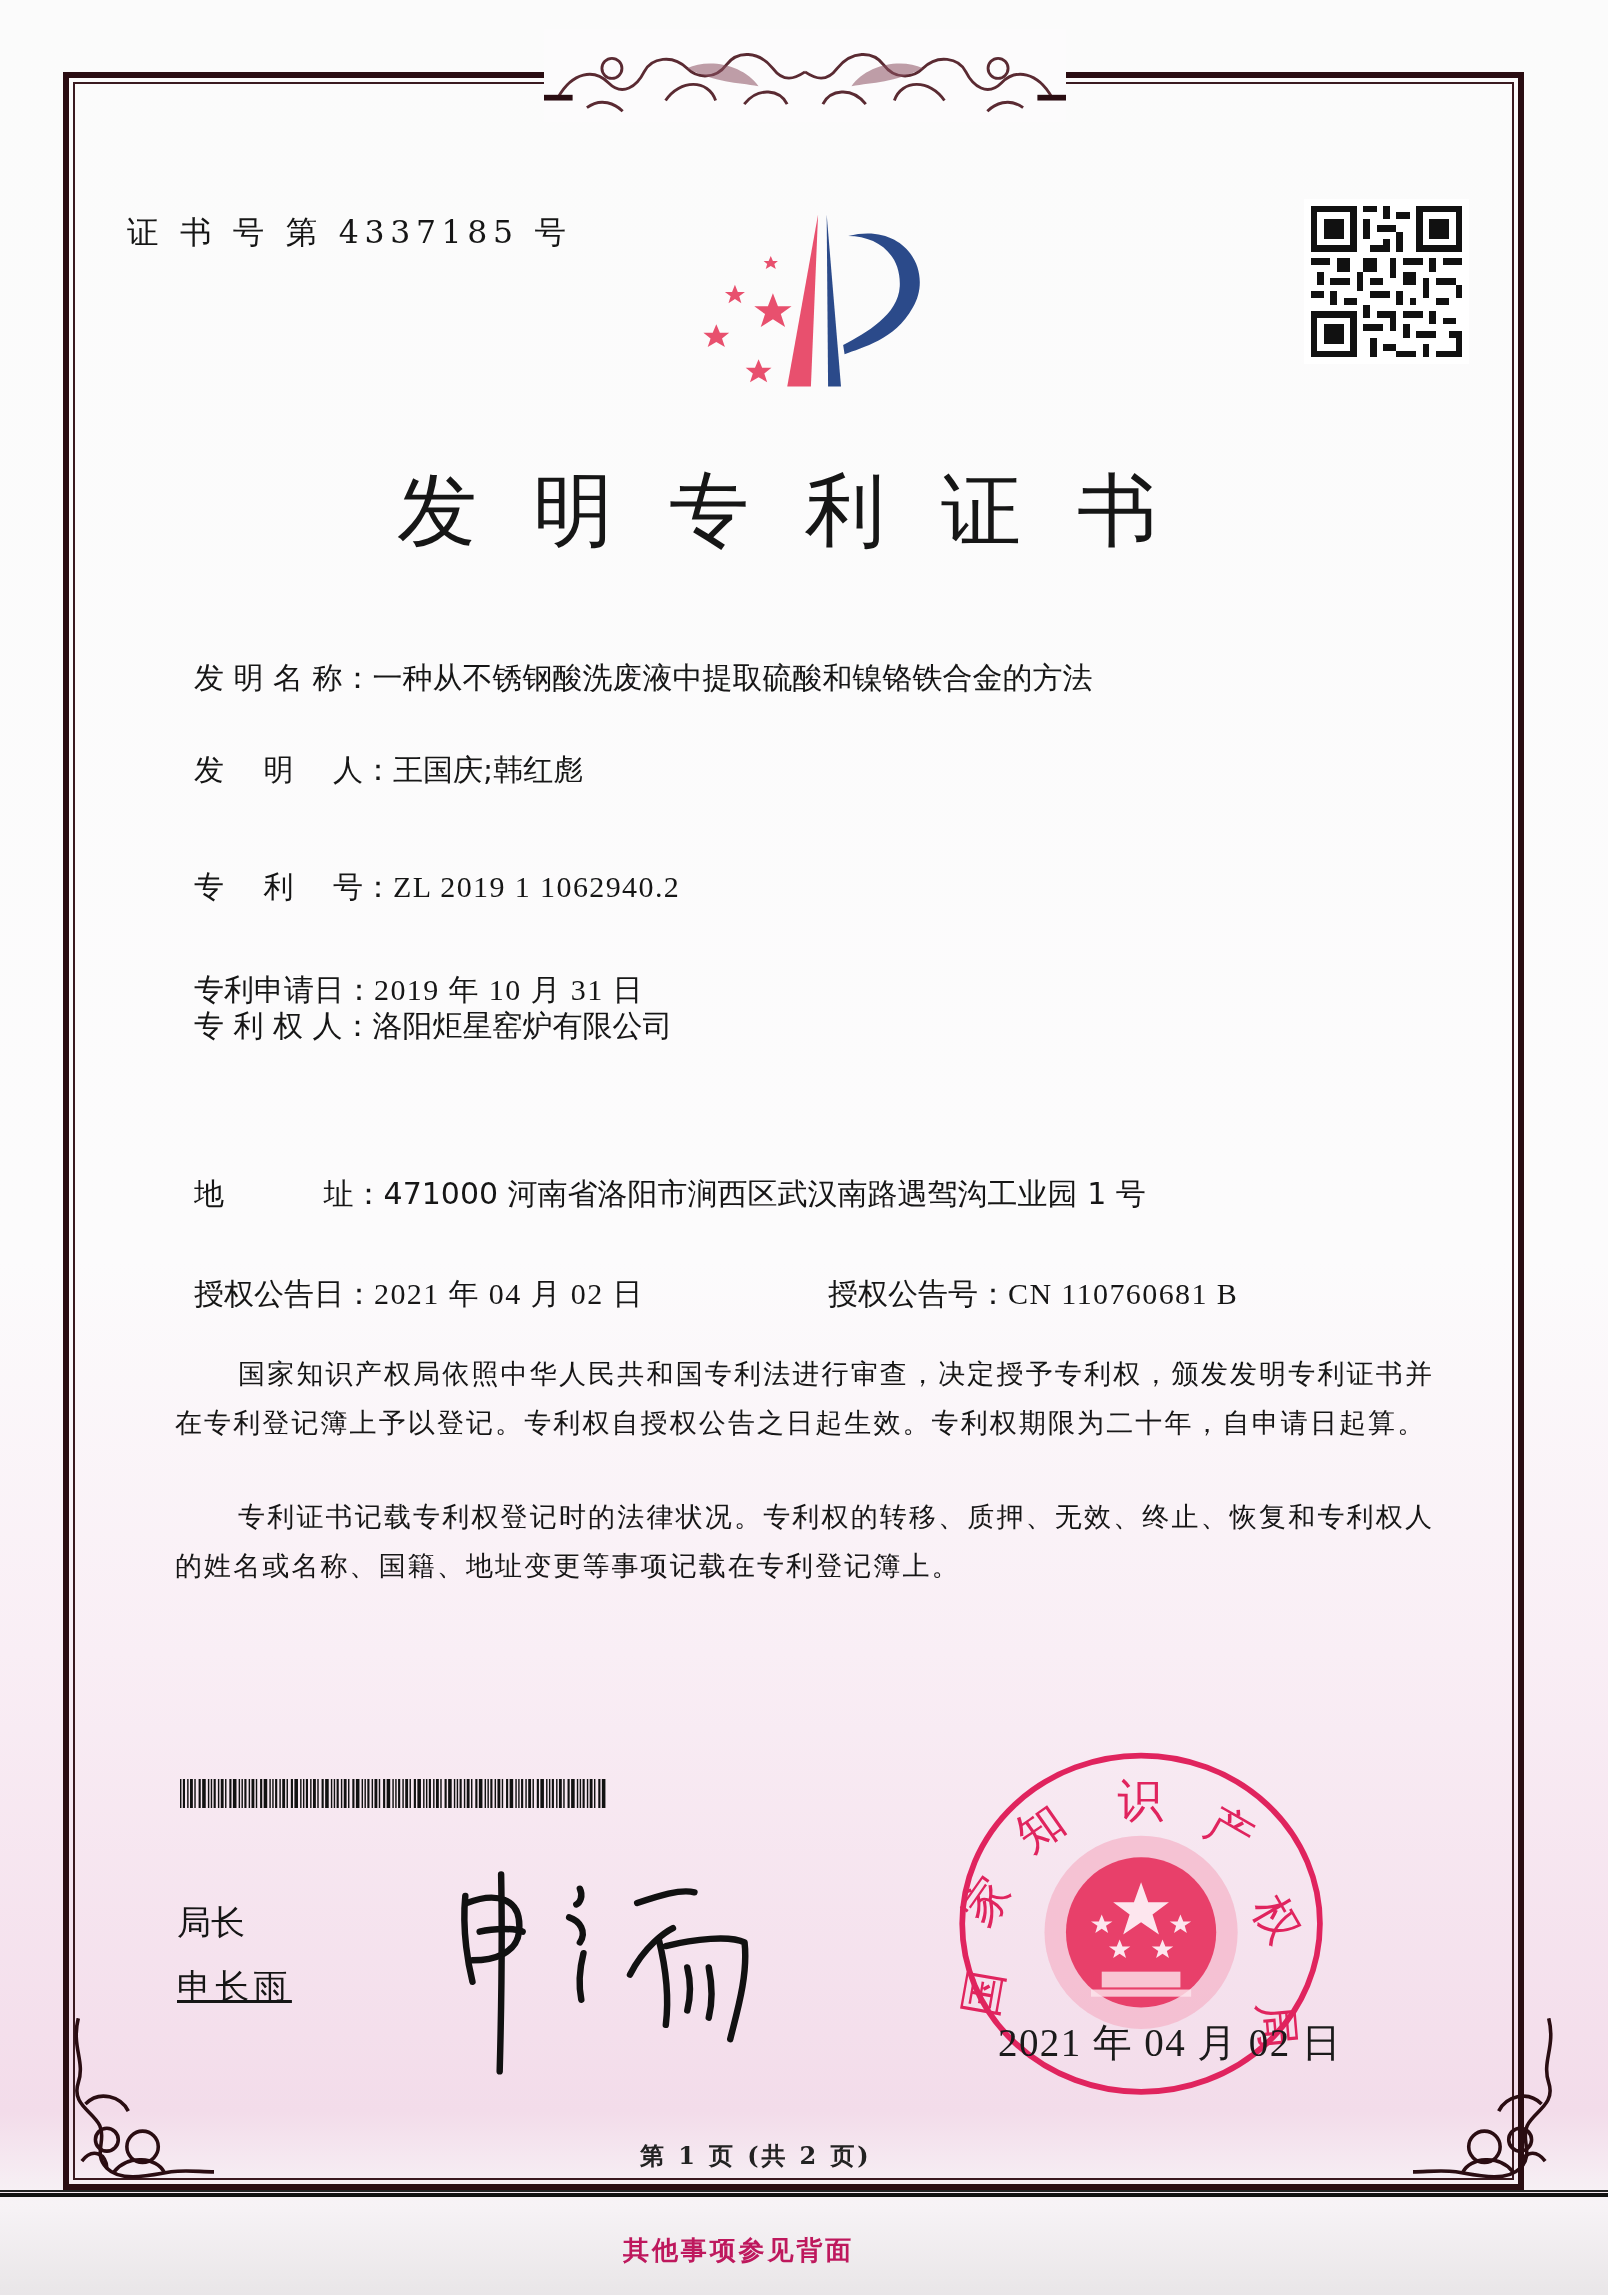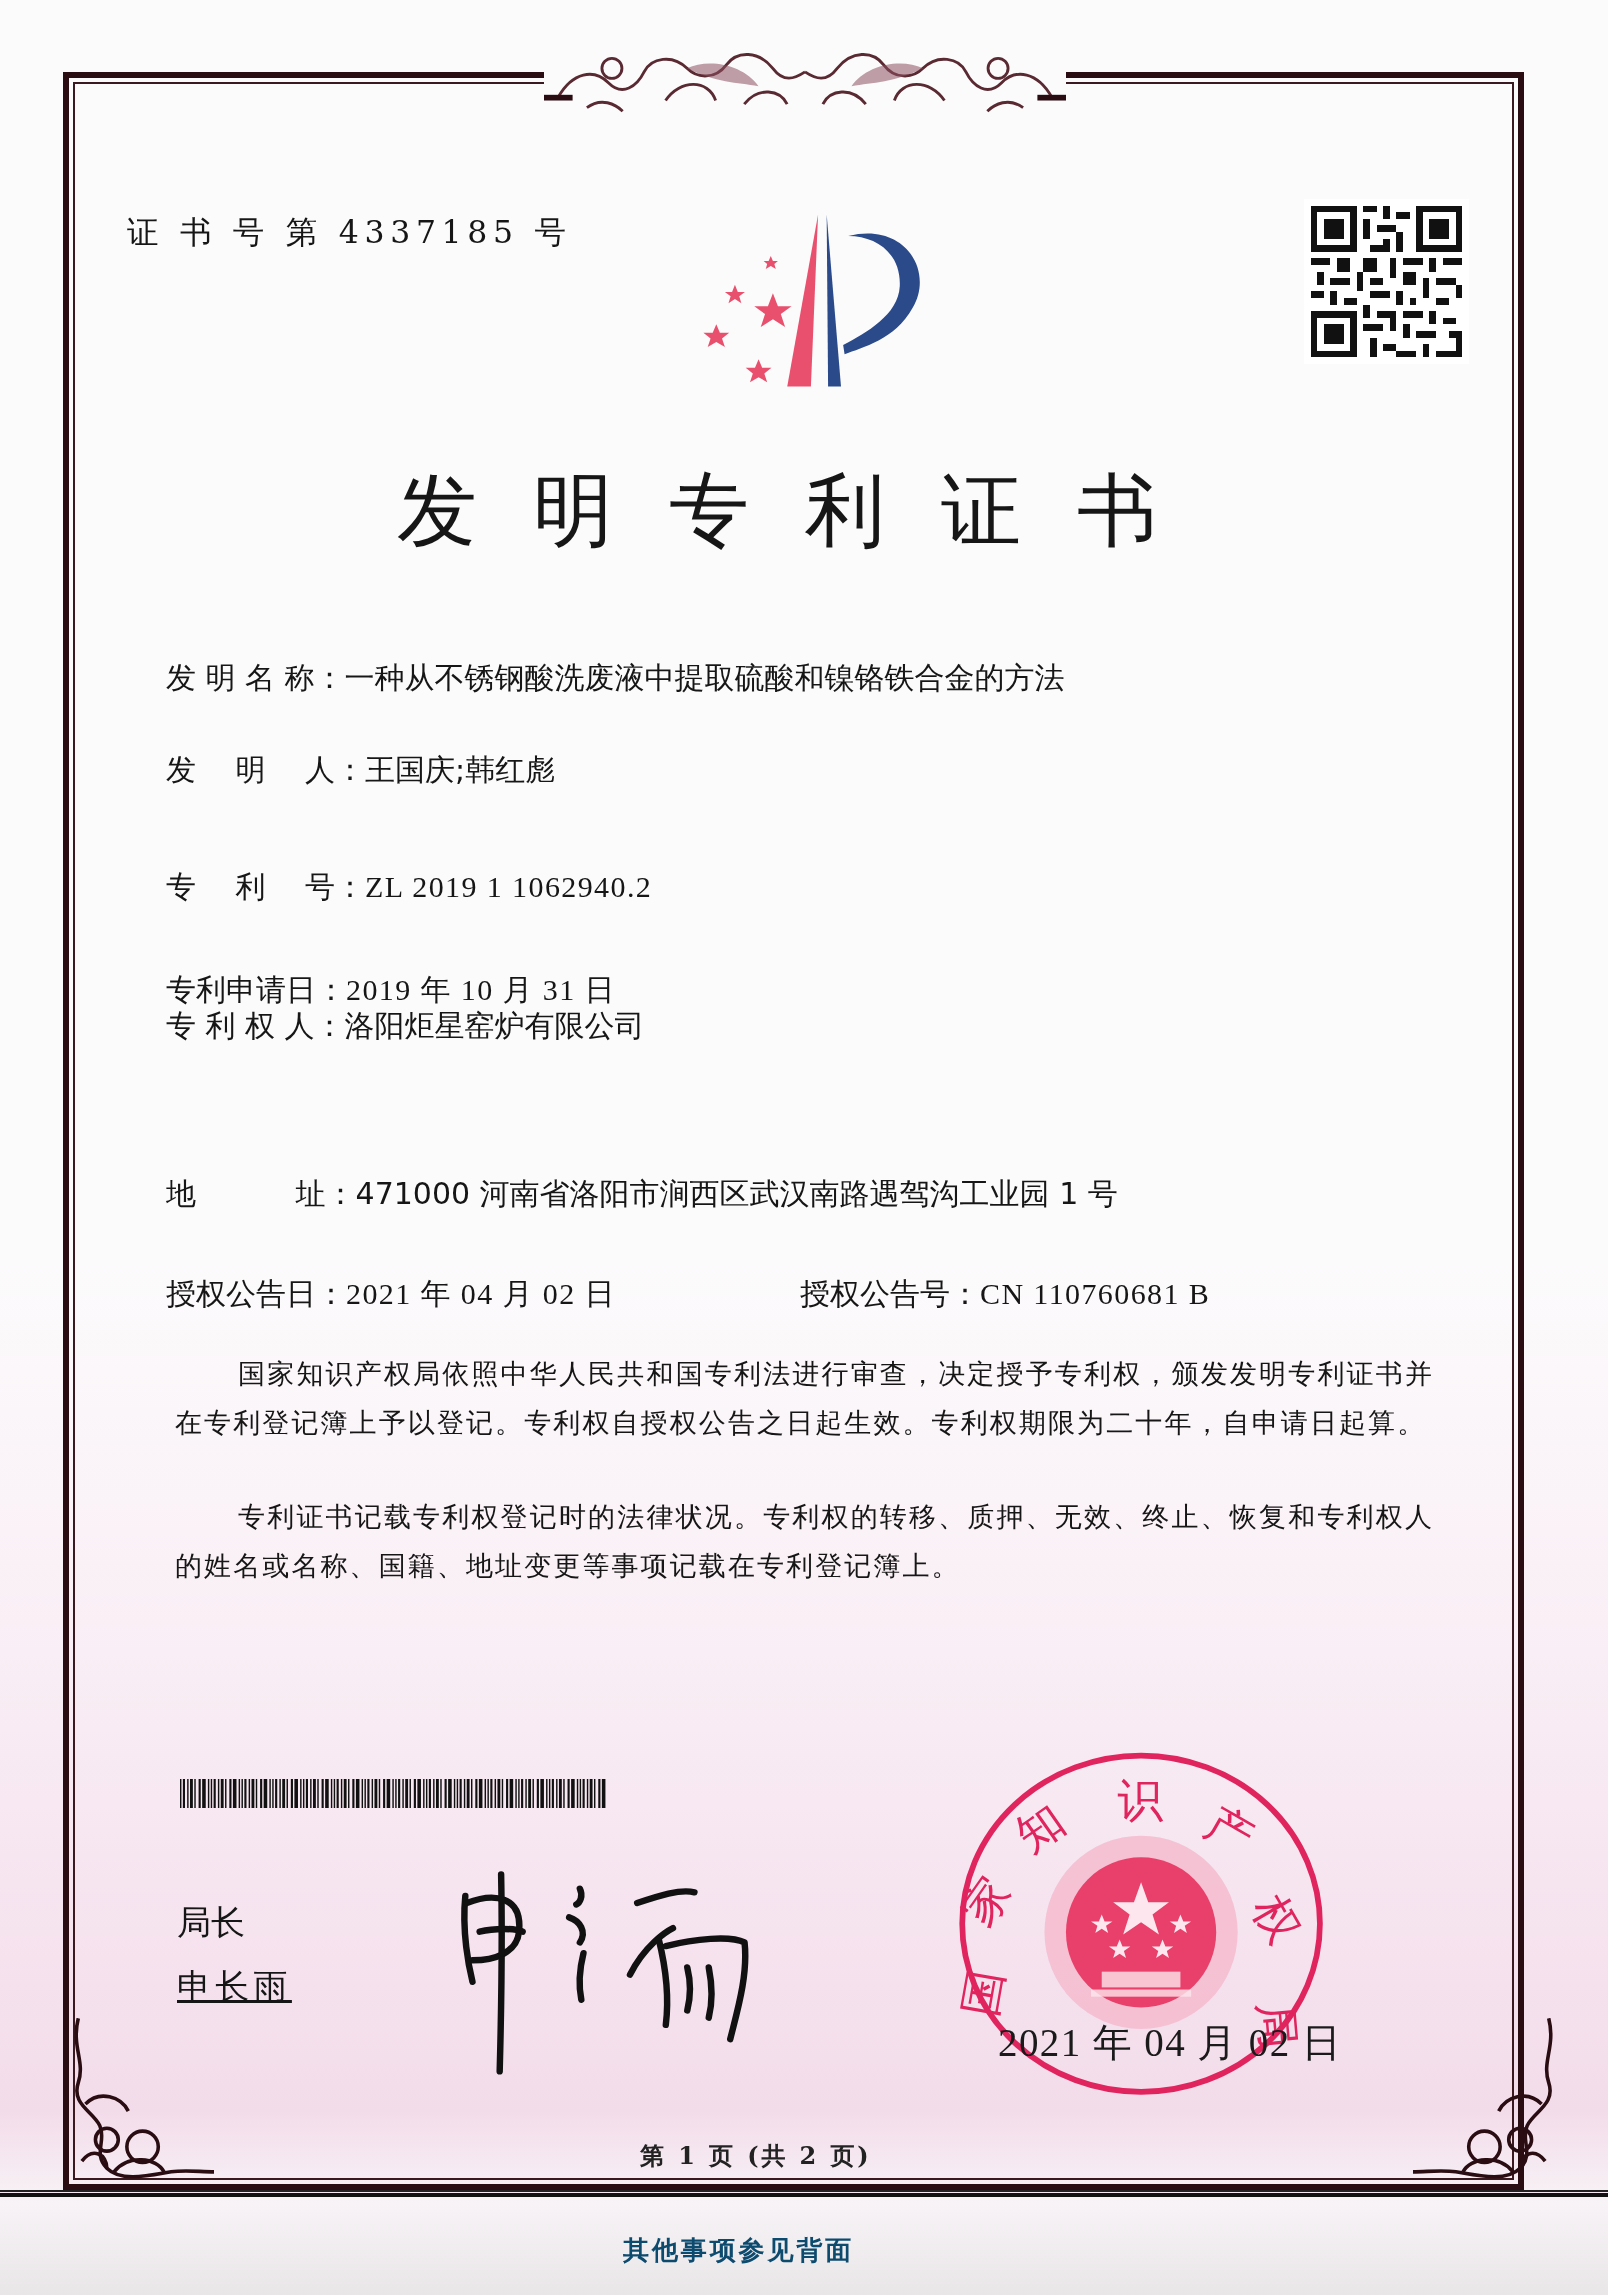--- a/index.html
+++ b/index.html
@@ -24,38 +24,38 @@
   .corner.bl { left: 64px; top: 2018px; }
   .corner.br { left: 1413px; top: 2018px; }
 
   .cert-no { left: 127px; top: 212px; font-size: 31.5px; letter-spacing: 5.7px; }
   .logo { left: 669px; top: 193px; width: 258px; height: 215px; }
   .qr { left: 1304px; top: 199px; width: 165px; height: 165px; background: #fff; }
 
   .title { left: 397px; top: 458px; font-family: "DejaVu Sans", "Liberation Sans", sans-serif; font-size: 80px; letter-spacing: 56px; font-weight: normal; }
 
   .field { position: absolute; left: 166px; font-size: 30px; display: flex; align-items: baseline; white-space: nowrap; }
-  .field .lbl { display: inline-block; text-align-last: justify; text-align: justify; }
+  .field .lbl { display: inline-block; text-align-last: justify; text-align: justify; margin-left: 28px; }
   .field .val { font-family: "DejaVu Sans", "Liberation Sans", sans-serif; }
   .field .val.mono { font-family: "Liberation Serif", "DejaVu Serif", serif; letter-spacing: 1.4px; }
 
   .para { position: absolute; left: 175px; width: 1259px; font-size: 27px; line-height: 49px; letter-spacing: 2.1px; text-align: justify; font-family: "DejaVu Serif", "Liberation Serif", serif; }
   .para .indent { display: inline-block; width: 63px; }
 
   .barcode { left: 180px; top: 1779px; width: 429px; height: 29px; }
   .director-title { left: 177px; top: 1900px; font-family: Liberation Mono, monospace; font-size: 34px; }
   .director-name { left: 177px; top: 1964px; font-family: "DejaVu Sans", "Liberation Sans", sans-serif; font-size: 34px; letter-spacing: 4.3px; text-decoration: underline; }
   .signature { left: 451px; top: 1860px; width: 358px; height: 215px; }
 
   .seal { left: 930px; top: 1732px; width: 415px; height: 372px; }
   .seal-date { left: 998px; top: 2016px; font-family: "Liberation Serif", "DejaVu Serif", serif; font-size: 39px; color: #1a1a1a; letter-spacing: 1.4px; }
 
   .page-no { left: 640px; top: 2140px; font-size: 24px; font-weight: bold; letter-spacing: 2.9px; color: #222; }
   .page-rule { left: 0; top: 2190px; width: 1609px; height: 7.2px; border-top: 2.1px solid #222; border-bottom: 4.3px solid #111; box-sizing: border-box; background: #f6e9f1; }
-  .back-note { left: 623px; top: 2233px; font-size: 26px; font-weight: bold; letter-spacing: 2.9px; color: #0c4a6e; }
+  .back-note { left: 623px; top: 2233px; font-size: 26px; font-weight: bold; letter-spacing: 2.9px; color: #be185d; }
 </style>
 </head>
 <body>
 
 <div class="frame-outer"></div>
 <div class="frame-inner"></div>
 
 <svg class="top-ornament" viewBox="0 0 730 130">
   <g fill="none" stroke="#5a2a32" stroke-width="4">
     <path d="M20 95 C40 60, 70 55, 90 75 C110 95, 130 80, 140 60 C150 40, 180 35, 200 55 C215 70, 240 70, 255 50 C270 30, 300 30, 320 55 C335 75, 350 70, 365 60"></path>

